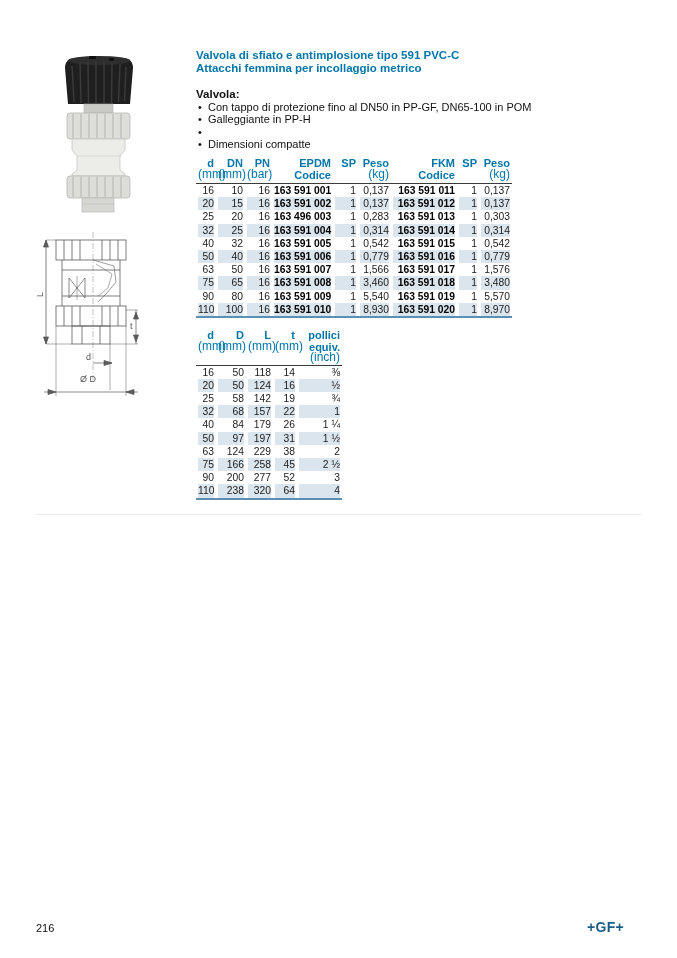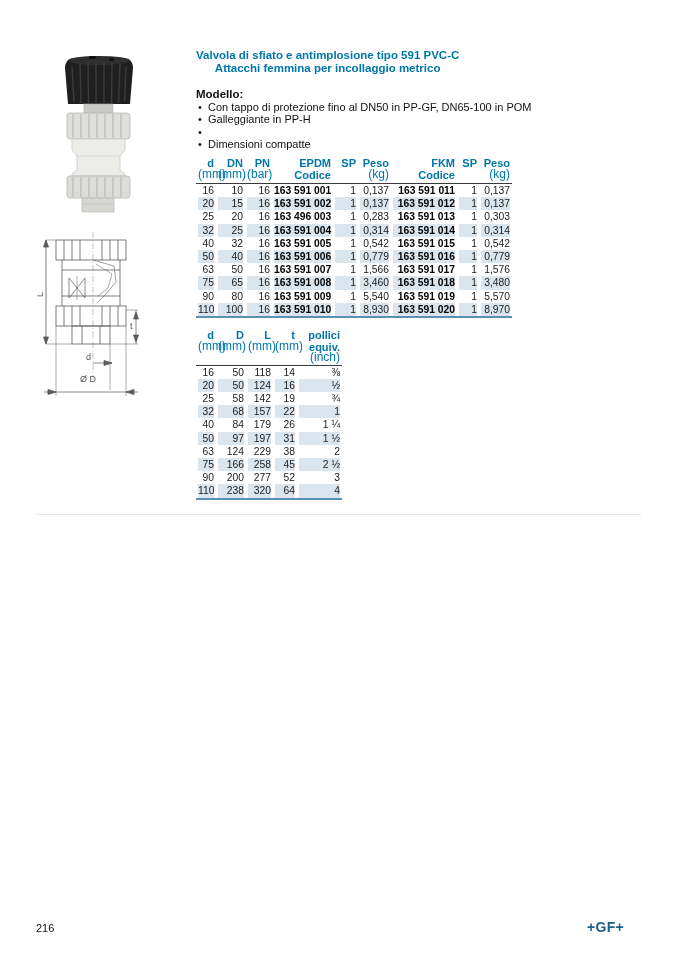--- a/index.html
+++ b/index.html
@@ -11,21 +11,21 @@
   }
   *{box-sizing:border-box;margin:0;padding:0;}
   html,body{width:677px;height:958px;}
   body{
     position:relative;background:#ffffff;
     font-family:"Liberation Sans",sans-serif;color:var(--ink);
     overflow:hidden;
   }
   .title{
     position:absolute;left:196px;top:49px;
-    color:var(--blue);font-weight:bold;font-size:11.5px;line-height:13px;text-align:center;
+    color:var(--blue);font-weight:bold;font-size:11.5px;line-height:13px;
   }
   .modello{position:absolute;left:196px;top:88px;font-weight:bold;font-size:11.5px;color:#111;}
   .bullets{position:absolute;left:198px;top:101px;font-size:11px;color:#111;}
   .bullet-item{display:flex;line-height:12.4px;}
   .bullet-dot{width:10px;font-size:11px;flex:0 0 10px;}
   table{
     position:absolute;left:196px;border-collapse:collapse;table-layout:fixed;
     border-bottom:2px solid var(--tbl-bottom);
   }
   #order-table{top:158px;width:316px;}
@@ -172,21 +172,21 @@
     <text x="50" y="130" class="drw-label">d</text>
     <text x="44" y="152" class="drw-label">Ø D</text>
   </svg>
 </div>
 
 <div class="title">
   <div>Valvola di sfiato e antimplosione tipo 591 PVC-C</div>
   <div>Attacchi femmina per incollaggio metrico</div>
 </div>
 
-<div class="modello">Modello:</div>
+<div class="modello">Valvola:</div>
 
 <div class="bullets">
     <div class="bullet-item">
       <span class="bullet-dot">•</span>
       <span>Con tappo di protezione fino al DN50 in PP-GF, DN65-100 in POM</span>
     </div>
     <div class="bullet-item">
       <span class="bullet-dot">•</span>
       <span>Galleggiante in PP-H</span>
     </div>

